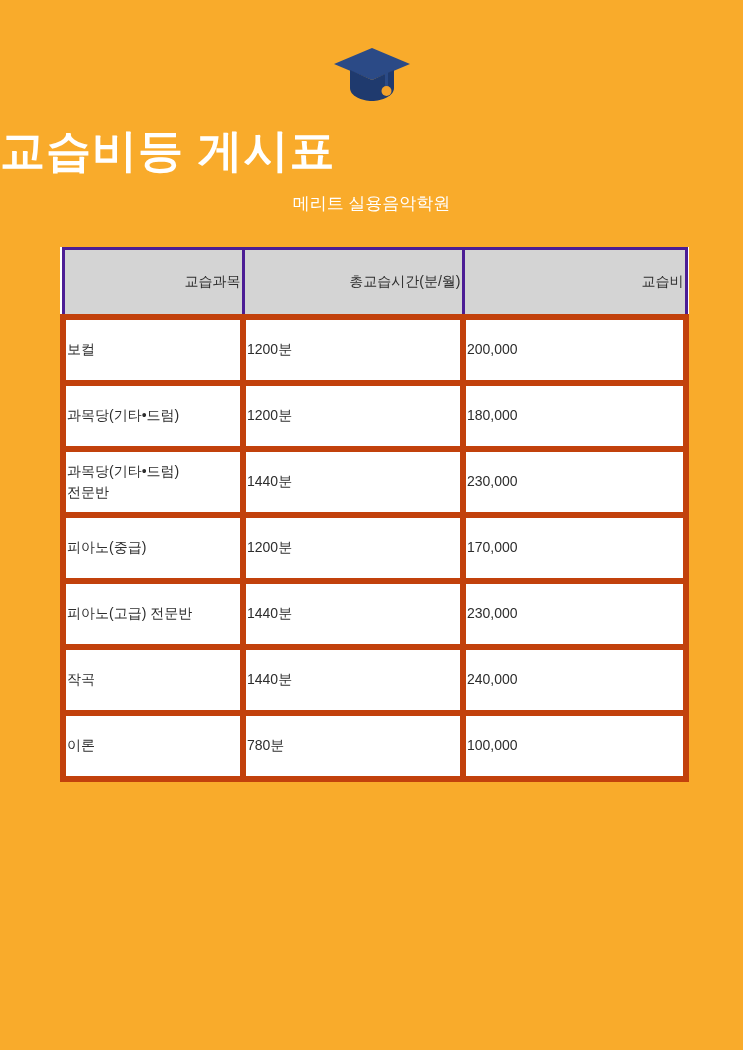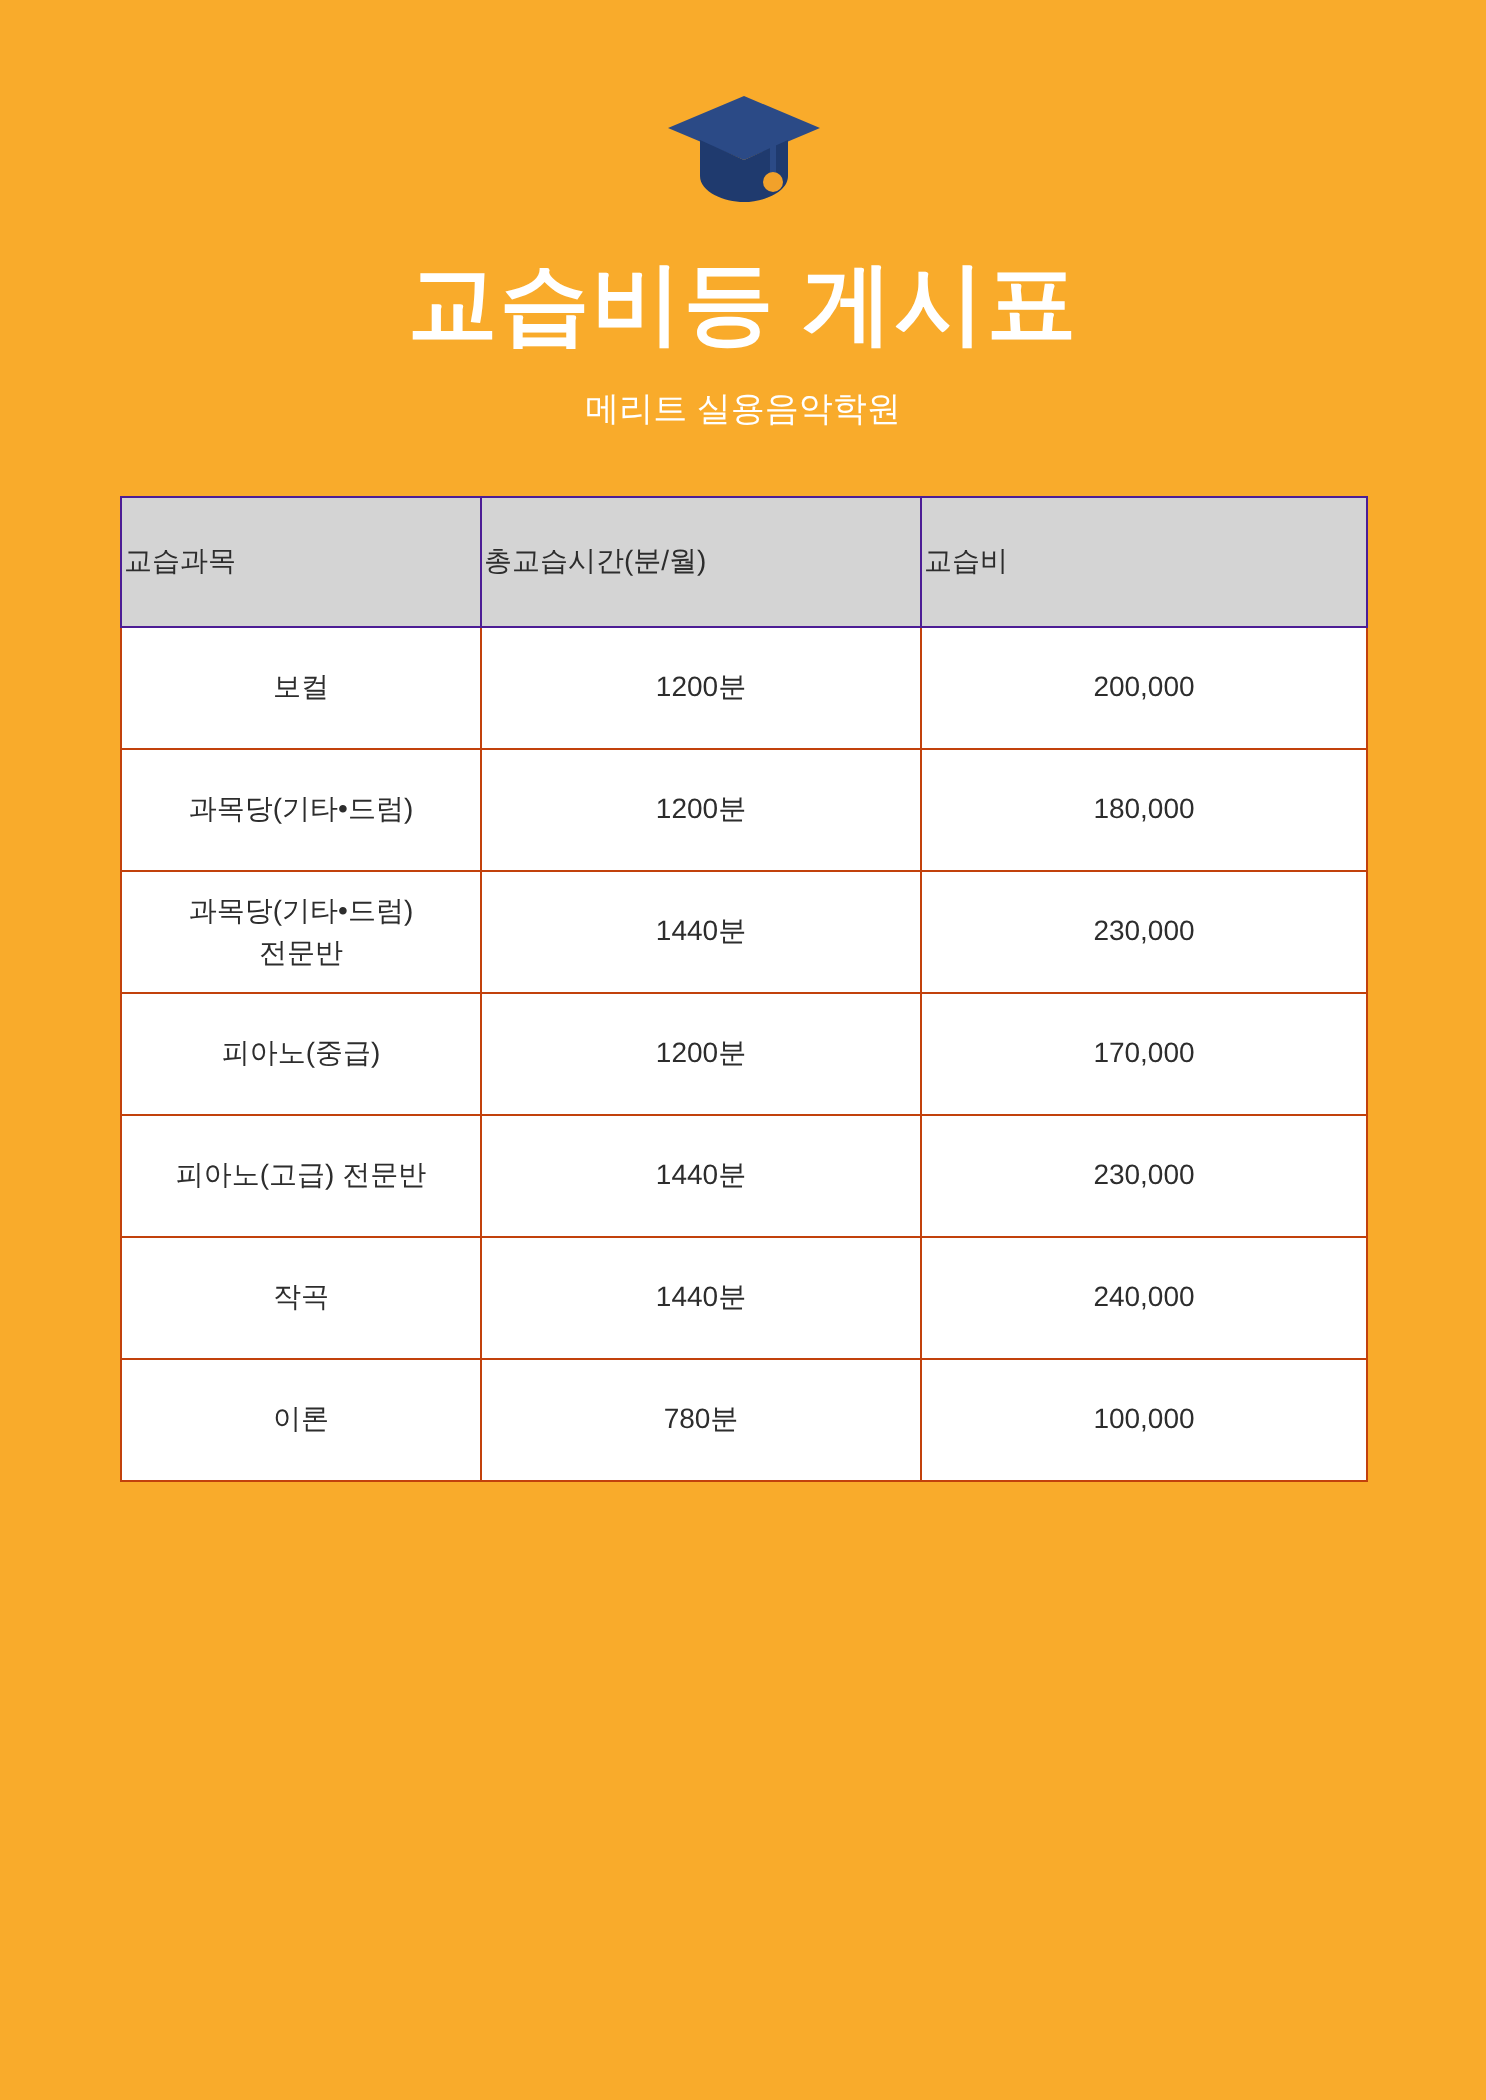--- a/index.html
+++ b/index.html
@@ -24,21 +24,20 @@
     padding-top: 44px;
     text-align: center;
   }
   .logo {
     display: inline-block;
     width: 80px;
     height: 62px;
   }
   .title {
     margin: 16px 0 0 0;
-    text-align: center;
     font-size: 45px;
     line-height: 1.1;
     font-weight: bold;
     color: #ffffff;
     letter-spacing: 1px;
   }
   .subtitle {
     margin: 16px 0 12px 0;
     text-align: center;
     font-size: 17px;
@@ -56,32 +55,31 @@
     border: 1px solid #3b3b3b;
   }
   table.fee-table col.c1 { width: 180px; }
   table.fee-table col.c2 { width: 220px; }
   table.fee-table col.c3 { width: 223px; }
   table.fee-table th {
     background: #d4d4d4;
     color: #2d2d2d;
     font-size: 14px;
     font-weight: normal;
-    border: 1px solid #4c1d95;
+    border: 3px solid #4c1d95;
     height: 62px;
-    text-align: left;
+    text-align: right;
     vertical-align: middle;
   }
   table.fee-table td {
     background: #ffffff;
     color: #2d2d2d;
     font-size: 14px;
-    border: 1px solid #c2410c;
+    border: 6px solid #c2410c;
     height: 58px;
-    text-align: center;
     vertical-align: middle;
     line-height: 1.45;
   }
   table.fee-table td.subject {
     white-space: pre-line;
   }
 </style>
 </head>
 <body>
 

